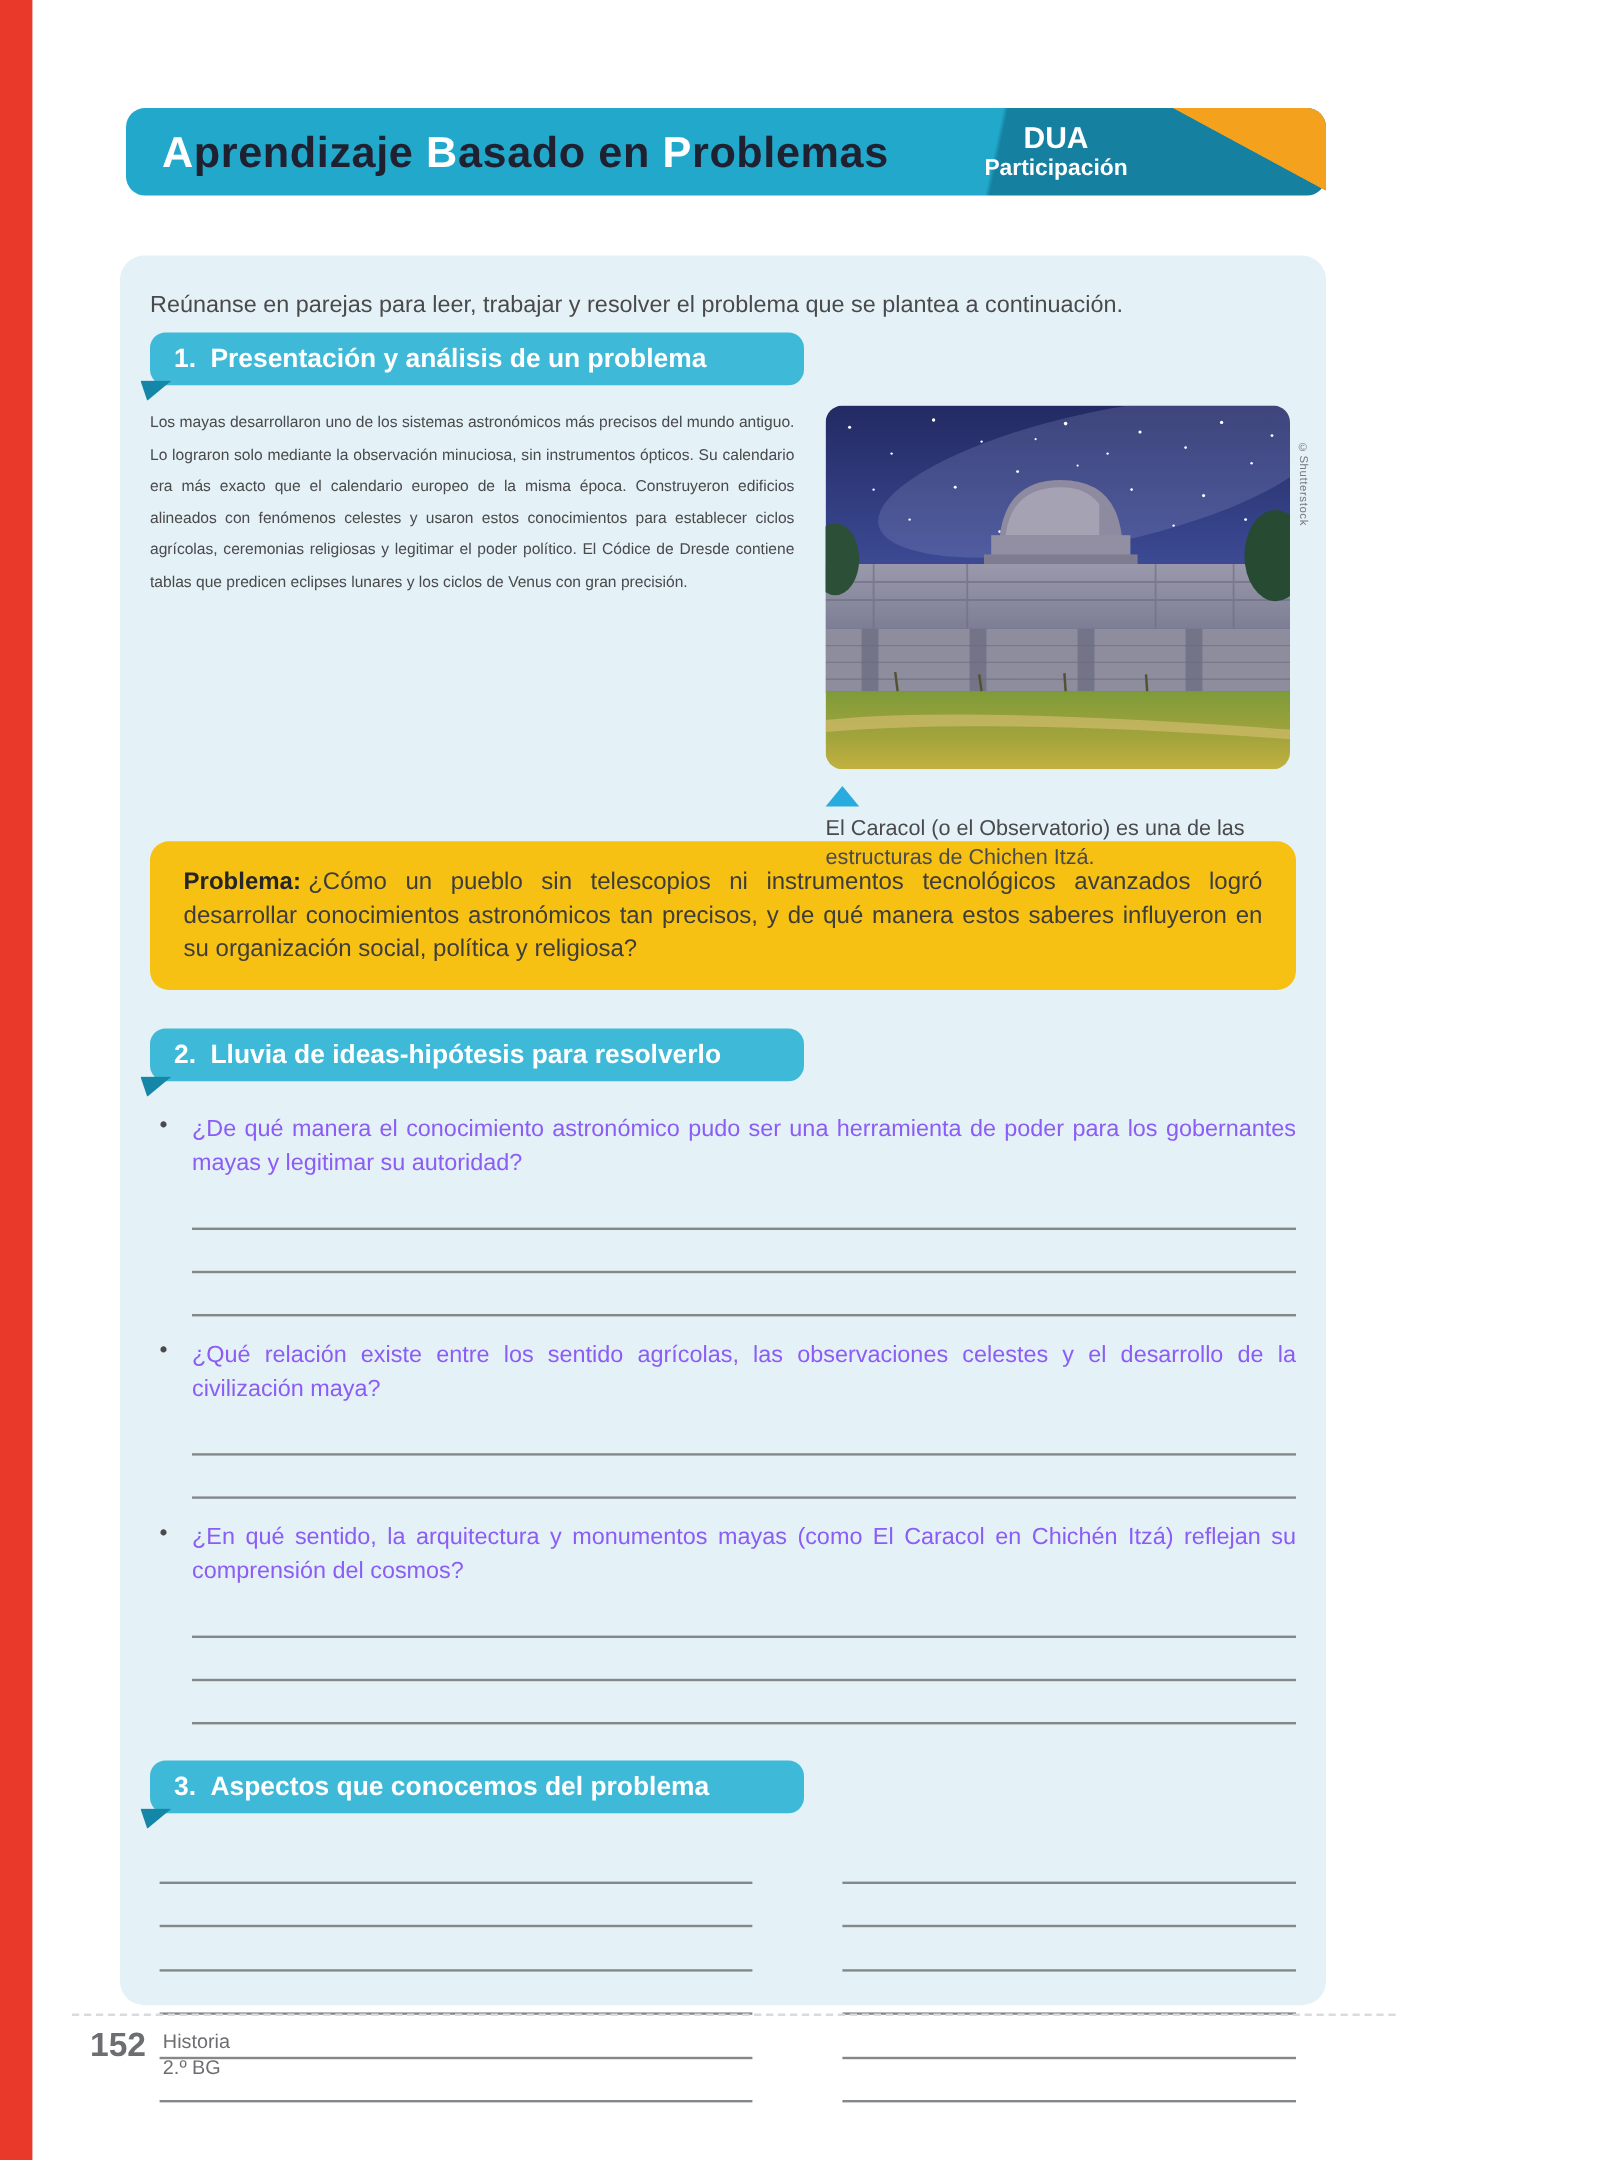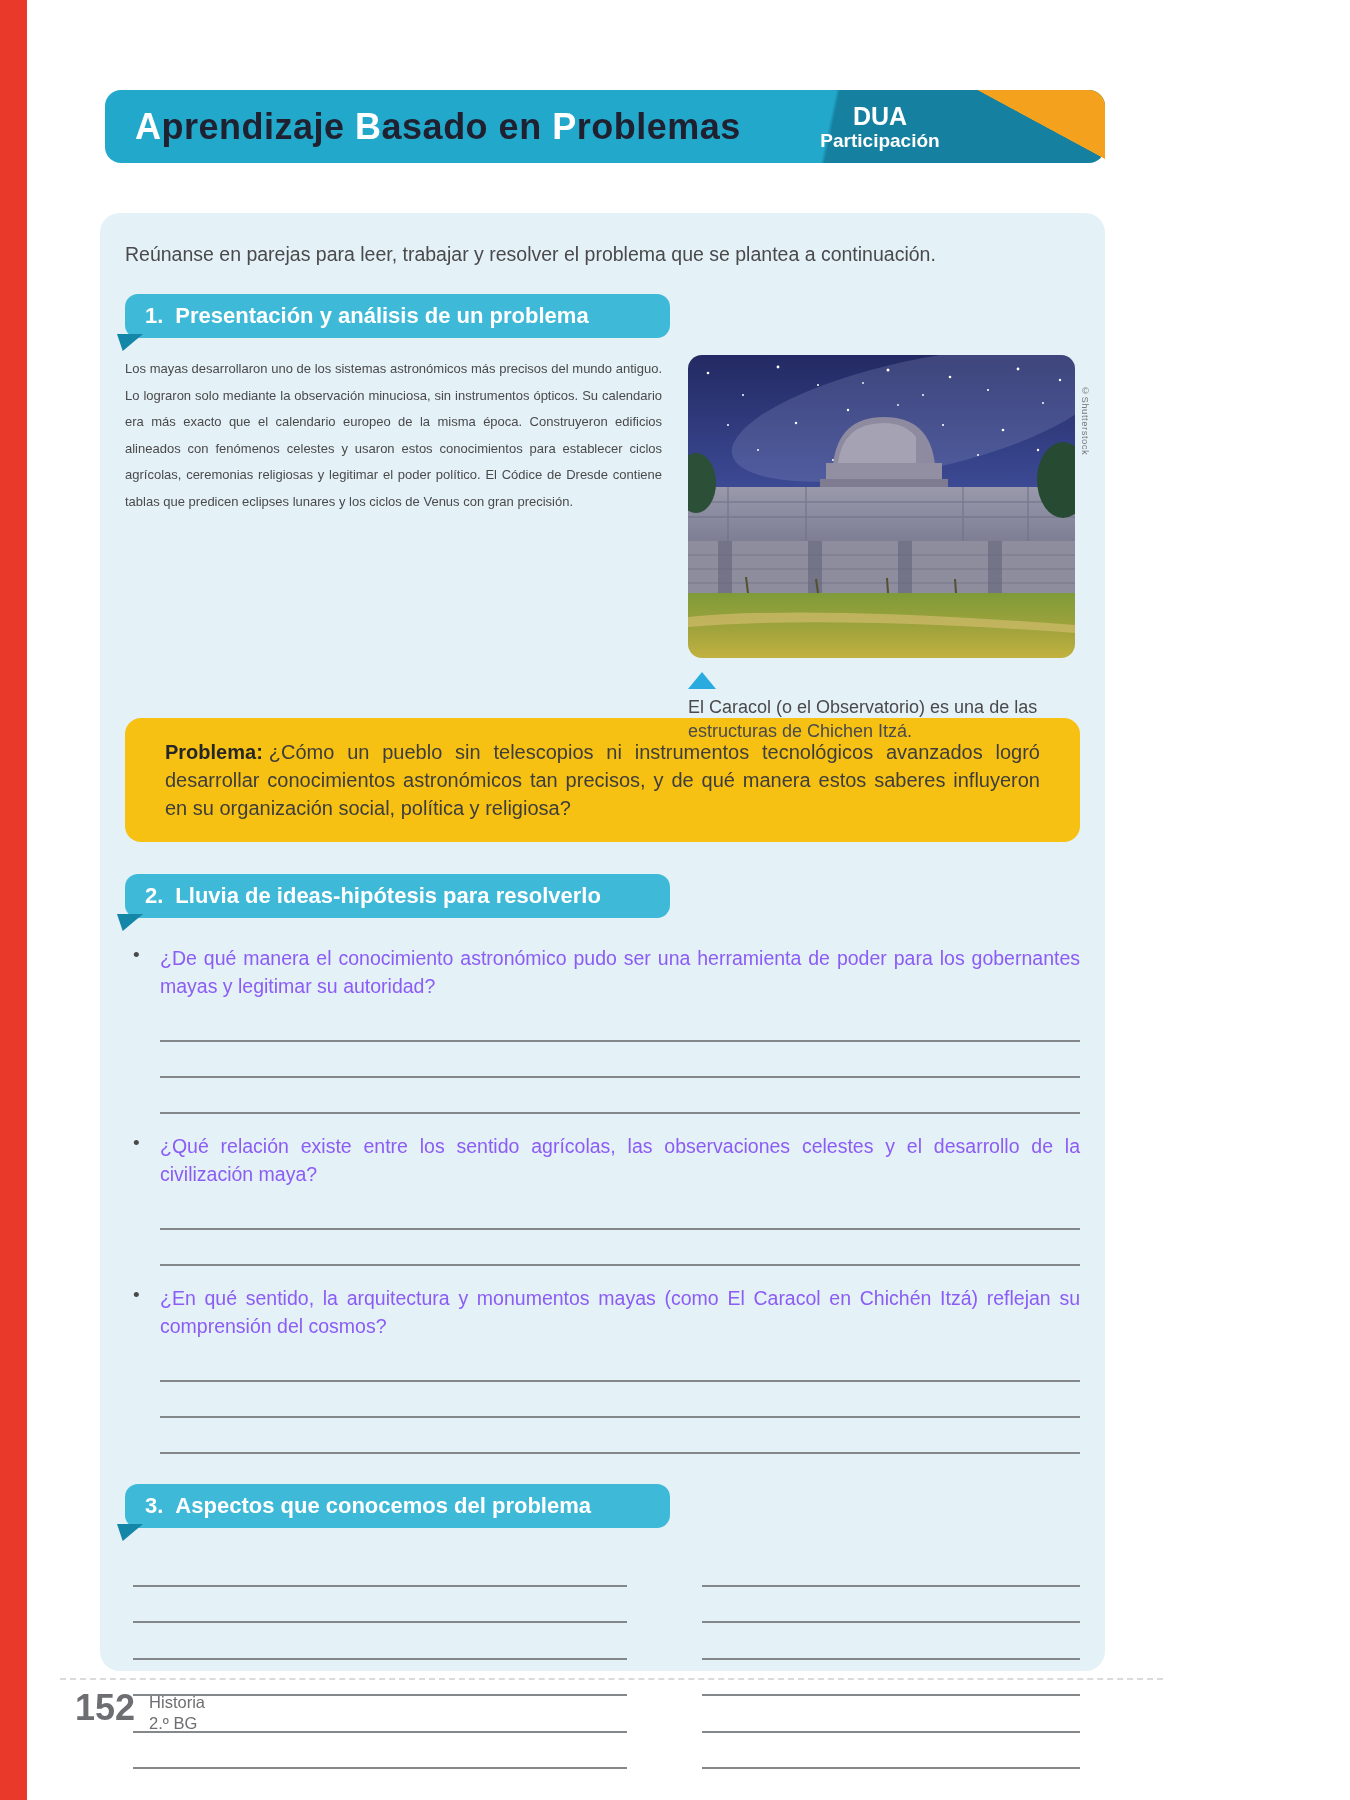--- a/index.html
+++ b/index.html
@@ -28,21 +28,21 @@
   .abp-title .cap { color:#ffffff; }
   .dua-badge { position:absolute; right:110px; top:50%; transform:translateY(-50%); width:230px; text-align:center; color:#ffffff; line-height:1.15; }
   .dua-badge .dua-line1 { font-size:25px; font-weight:bold; }
   .dua-badge .dua-line2 { font-size:19px; font-weight:bold; }
 
   
   .panel {
     position:absolute; left:100px; top:213px; width:1005px; height:1458px;
     background:#e4f1f6; border-radius:20px; padding:30px 25px 0 25px;
   }
-  .intro { font-size:19.5px; color:#4a4a4c; margin-bottom:28px; }
+  .intro { font-size:19.5px; color:#4a4a4c; margin-bottom:11px; }
 
   .sec-banner {
     position:relative; height:44px; background:#3fb9d8; border-radius:13px;
     display:flex; align-items:center; padding:0 20px; color:#ffffff;
     font-weight:bold; font-size:22px; white-space:nowrap;
   }
   .sec-banner .num { margin-right:12px; }
   .sec-banner.tail::before {
     content:""; position:absolute; left:-8px; bottom:-13px; width:26px; height:17px;
     background:#1487a8; clip-path:polygon(0 0, 100% 0, 22% 100%);
@@ -66,21 +66,21 @@
   }
   .caption { margin-top:10px; position:relative; padding-top:4px; }
   .caption-marker {
     width:0; height:0; border-left:14px solid transparent; border-right:14px solid transparent;
     border-bottom:17px solid #29abe0; margin-bottom:6px;
   }
   .caption-text { font-size:18px; line-height:24px; color:#4a4a4c; }
 
   
   .problem-box {
-    margin-top:62px; background:#f6c113; border-radius:16px; padding:20px 40px;
+    margin-top:62px; background:#f6c113; border-radius:16px; padding:20px 28px;
     font-size:20px; line-height:28px; text-align:justify; color:#3e3d3b;
   }
   .problem-box .plabel { font-weight:bold; color:#262626; margin-right:6px; }
 
   
   .s2-banner { width:545px; margin-top:32px; margin-bottom:26px; }
   .bullet-block { margin-bottom:10px; }
   .bullet-row { position:relative; padding-left:35px; margin-bottom:4px; }
   .bullet-dot { position:absolute; left:8px; top:0; font-size:19px; color:#4a4a4c; }
   .bullet-q { font-size:19.5px; line-height:28px; text-align:justify; color:#8b5cf6; }
@@ -92,21 +92,21 @@
   .s3a-banner { width:545px; }
   .s3b-banner { width:405px; margin-left:55px; }
   .sec3-cols { display:flex; margin-top:22px; }
   .sec3-col { width:545px; padding:0 15px 0 8px; }
   .sec3-col.right { width:405px; margin-left:55px; padding:0 0 0 5px; }
   .sec3-col .wline { height:36.5px; }
 
   
   .cut-line { position:absolute; left:60px; right:55px; top:1678px; border-top:2px dashed #d9dbdc; }
   .footer { position:absolute; left:75px; top:1690px; display:flex; align-items:flex-start; }
-  .page-num { font-size:36px; font-weight:bold; color:#6d6e71; line-height:1; }
+  .page-num { font-size:28px; font-weight:bold; color:#6d6e71; line-height:1; }
   .footer-meta { margin-left:14px; font-size:16.5px; color:#6d6e71; line-height:1.3; padding-top:2px; }
 </style>
 </head>
 <body>
 
 <div class="page">
 
   <div class="red-band"></div>
 
   <div class="header-banner">

